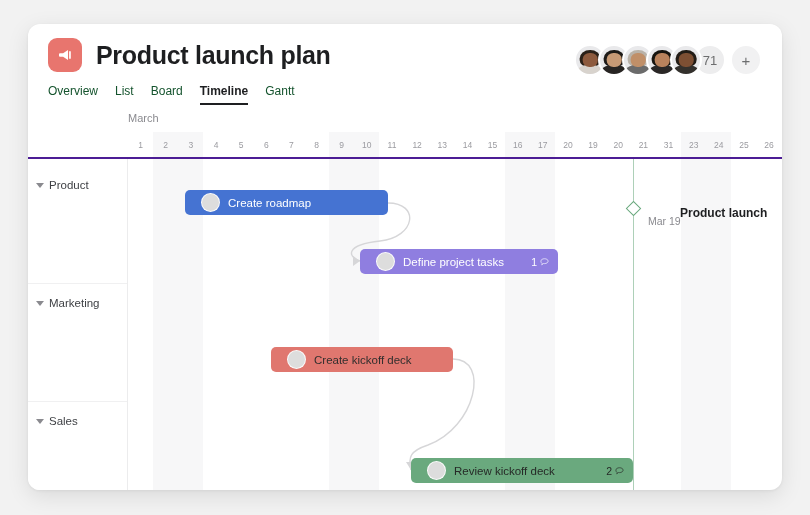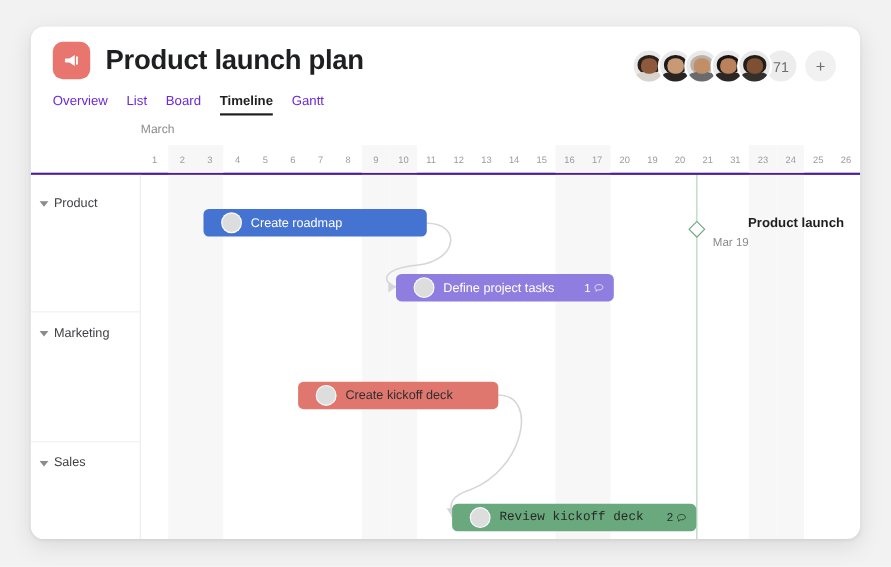--- a/index.html
+++ b/index.html
@@ -41,21 +41,21 @@
     color: #1e1f21; letter-spacing: -0.3px;
     white-space: nowrap;
   }
 
   .tabs {
     position: absolute; left: 20px; top: 57px;
     display: flex; align-items: flex-end; gap: 17px;
     height: 24px;
   }
   .tab {
-    font-size: 12px; color: #6d28d9;
+    font-size: 12px; color: #14532d;
     padding-bottom: 5px;
     border-bottom: 2px solid transparent;
     white-space: nowrap;
     cursor: pointer;
   }
   .tab.active { color: #1e1f21; font-weight: bold; border-bottom-color: #1e1f21; }
 
   
   .avatar-group {
     position: absolute; right: 20px; top: 20px;
@@ -348,30 +348,30 @@
               <path d="M1 4.3C1 2.4 3.2 1 6 1s5 1.4 5 3.3-2.2 3.4-5 3.4c-.5 0-1 0-1.4-.1L2.2 9.4l.5-1.9C1.6 6.8 1 5.6 1 4.3z" fill="none" stroke="#ffffff" stroke-width="0.9"></path>
             </svg>
           </div>
         </div>
         <div class="bar" style="left: 243px; top: 188px; width: 182px; background: rgb(224, 119, 111);">
           <div class="bar-avatar"><span class="hair" style="background:#1a1511"></span><span class="body" style="background:#2b2724"></span><span class="face" style="background:#c49570"></span></div>
           <div class="bar-label" style="color: rgb(50, 47, 46);">Create kickoff deck</div>
         </div>
         <div class="bar" style="left: 383px; top: 299px; width: 222px; background: rgb(106, 169, 126);">
           <div class="bar-avatar"><span class="hair" style="background:#2a2219"></span><span class="body" style="background:#3a3631"></span><span class="face" style="background:#8a5c3a"></span></div>
-          <div class="bar-label" style="color: rgb(38, 42, 39); font-family: Liberation Mono, monospace;">Review kickoff deck</div>
+          <div class="bar-label" style="color: rgb(38, 42, 39);">Review kickoff deck</div>
           <div class="bar-comments" style="color: rgb(38, 42, 39);">
             <span>2</span>
             <svg class="bubble" viewBox="0 0 12 11">
               <path d="M1 4.3C1 2.4 3.2 1 6 1s5 1.4 5 3.3-2.2 3.4-5 3.4c-.5 0-1 0-1.4-.1L2.2 9.4l.5-1.9C1.6 6.8 1 5.6 1 4.3z" fill="none" stroke="#262a27" stroke-width="0.9"></path>
             </svg>
           </div>
         </div>
       </div>
 
     <div id="milestone-layer">
         <div class="milestone-line" style="left: 605px; background: rgb(106, 169, 126); opacity: 0.55;"></div>
         <div class="ms-diamond" style="left: 599.5px; top: 44px; border-color: rgb(106, 169, 126);"></div>
-        <div class="ms-title" style="left: 620px; top: 36px; padding-left: 32px;">Product launch</div>
+        <div class="ms-title" style="left: 620px; top: 47px; padding-left: 32px;">Product launch</div>
         <div class="ms-date" style="left: 620px; top: 56px;">Mar 19</div>
       </div>
   </div>
 </div>
 
 </body></html>

